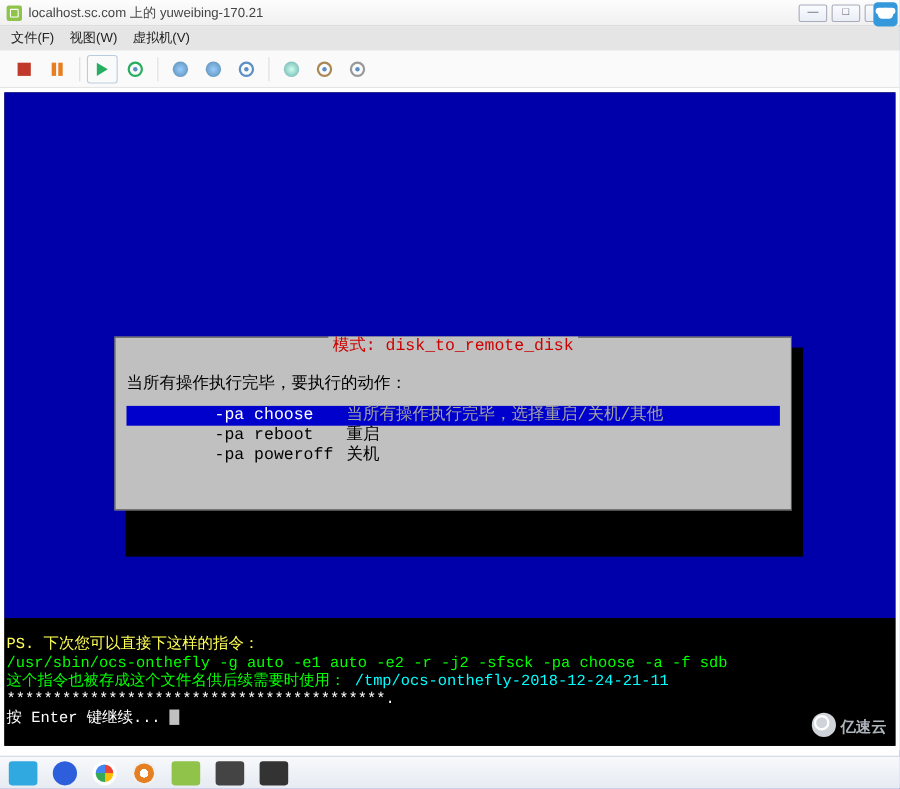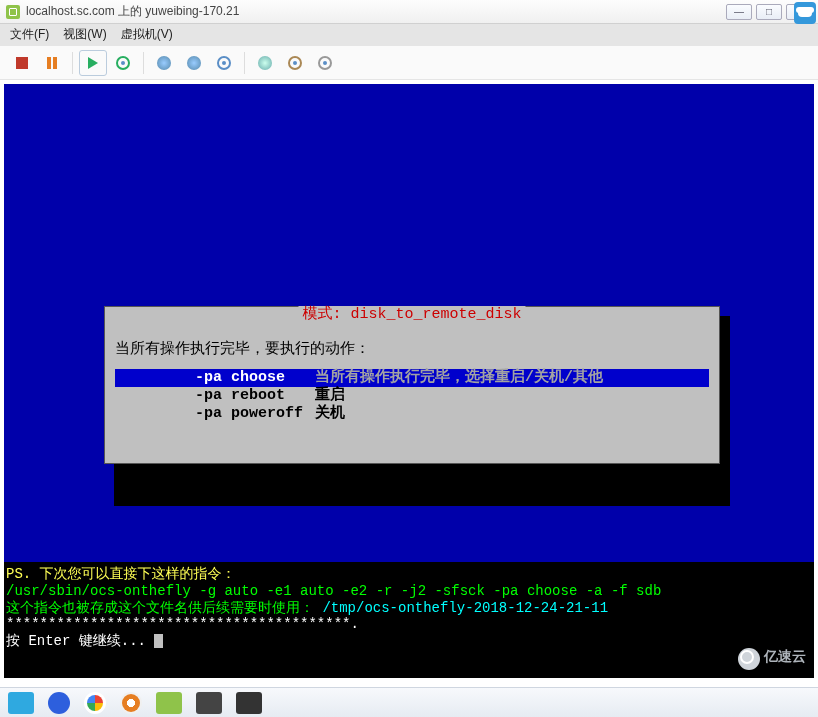--- a/index.html
+++ b/index.html
@@ -87,50 +87,50 @@
       border:1px solid #555;
       padding:6px 10px;
       color:#000; font-size:15px; line-height:1.2;
     }
     .dialog-title {
       position:absolute; top:-1px; left:50%; transform:translateX(-50%);
       background:#c0c0c0; padding:0 4px;
       color:#cc0000; white-space:nowrap;
     }
     .dialog-prompt { margin-top:28px; }
-    .options { margin-top:10px;font-weight:bold; }
+    .options { margin-top:10px; }
     .opt-row { display:flex; font-family:"Courier New",monospace; padding-left:80px;}
     .opt-cmd { width:120px; }
     .opt-row.sel { background:#0000cc; color:#fff; }
     .opt-row.sel .opt-cmd, .opt-row.sel .opt-desc { color:#fff; }
     .opt-desc { color:#000; }
     .opt-row.sel .opt-desc { color:#a3a3a3; }
     .dialog-buttons {
       display:flex; justify-content:space-around;
       margin-top:30px; font-family:"Courier New",monospace;
     }
     .dlg-btn { padding:0 4px; }
     .dlg-btn.ok { background:#cc0000; color:#fff; }
     
     .terminal {
       position:absolute; left:0; right:0; bottom:0; height:116px;
       background:#000; color:#0f0;
       font-family:"Courier New",monospace; font-size:14px;
-      padding:4px 2px; line-height:1.2;
+      padding:16px 2px; line-height:1.2;
       white-space:pre;
     }
     .terminal .yellow { color:#ffff55; }
     .terminal .green { color:#00ff00; }
     .terminal .cyan { color:#00ffff; }
     .terminal .white { color:#fff; }
     .cursor { display:inline-block; width:9px; height:14px; background:#c0c0c0; vertical-align:middle;}
     
     .watermark {
       position:absolute; right:8px; bottom:8px;
-      display:flex; align-items:flex-start; gap:4px;
+      display:flex; align-items:flex-end; gap:4px;
       color:#aeb4bb; font-size:14px; font-weight:bold;
     }
     .wm-icon {
       width:22px;height:22px;border-radius:50%;
       background:#cfd4da; position:relative;
     }
     .wm-icon::before{content:"";position:absolute;width:10px;height:10px;border:2px solid #fff;border-radius:50%;top:2px;left:2px;}
     
     .cloud-badge {
       position:absolute; top:2px; right:2px;

